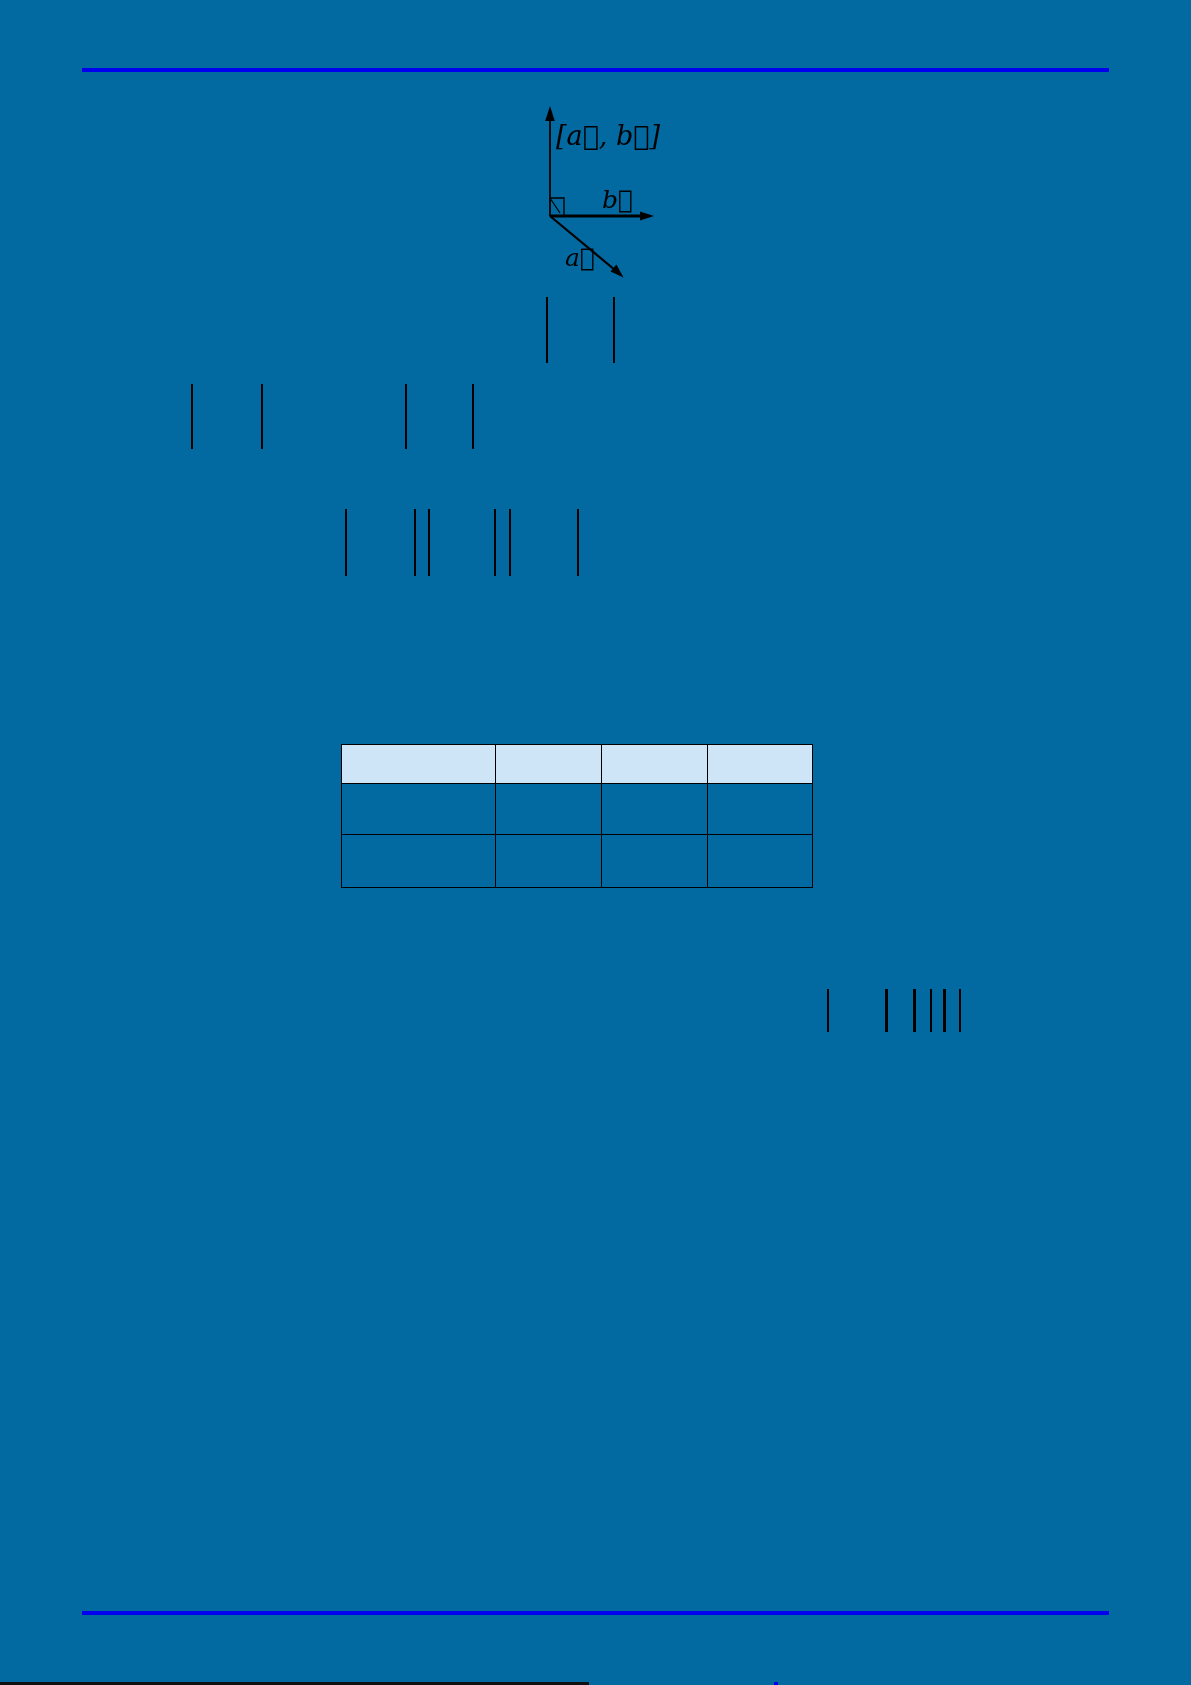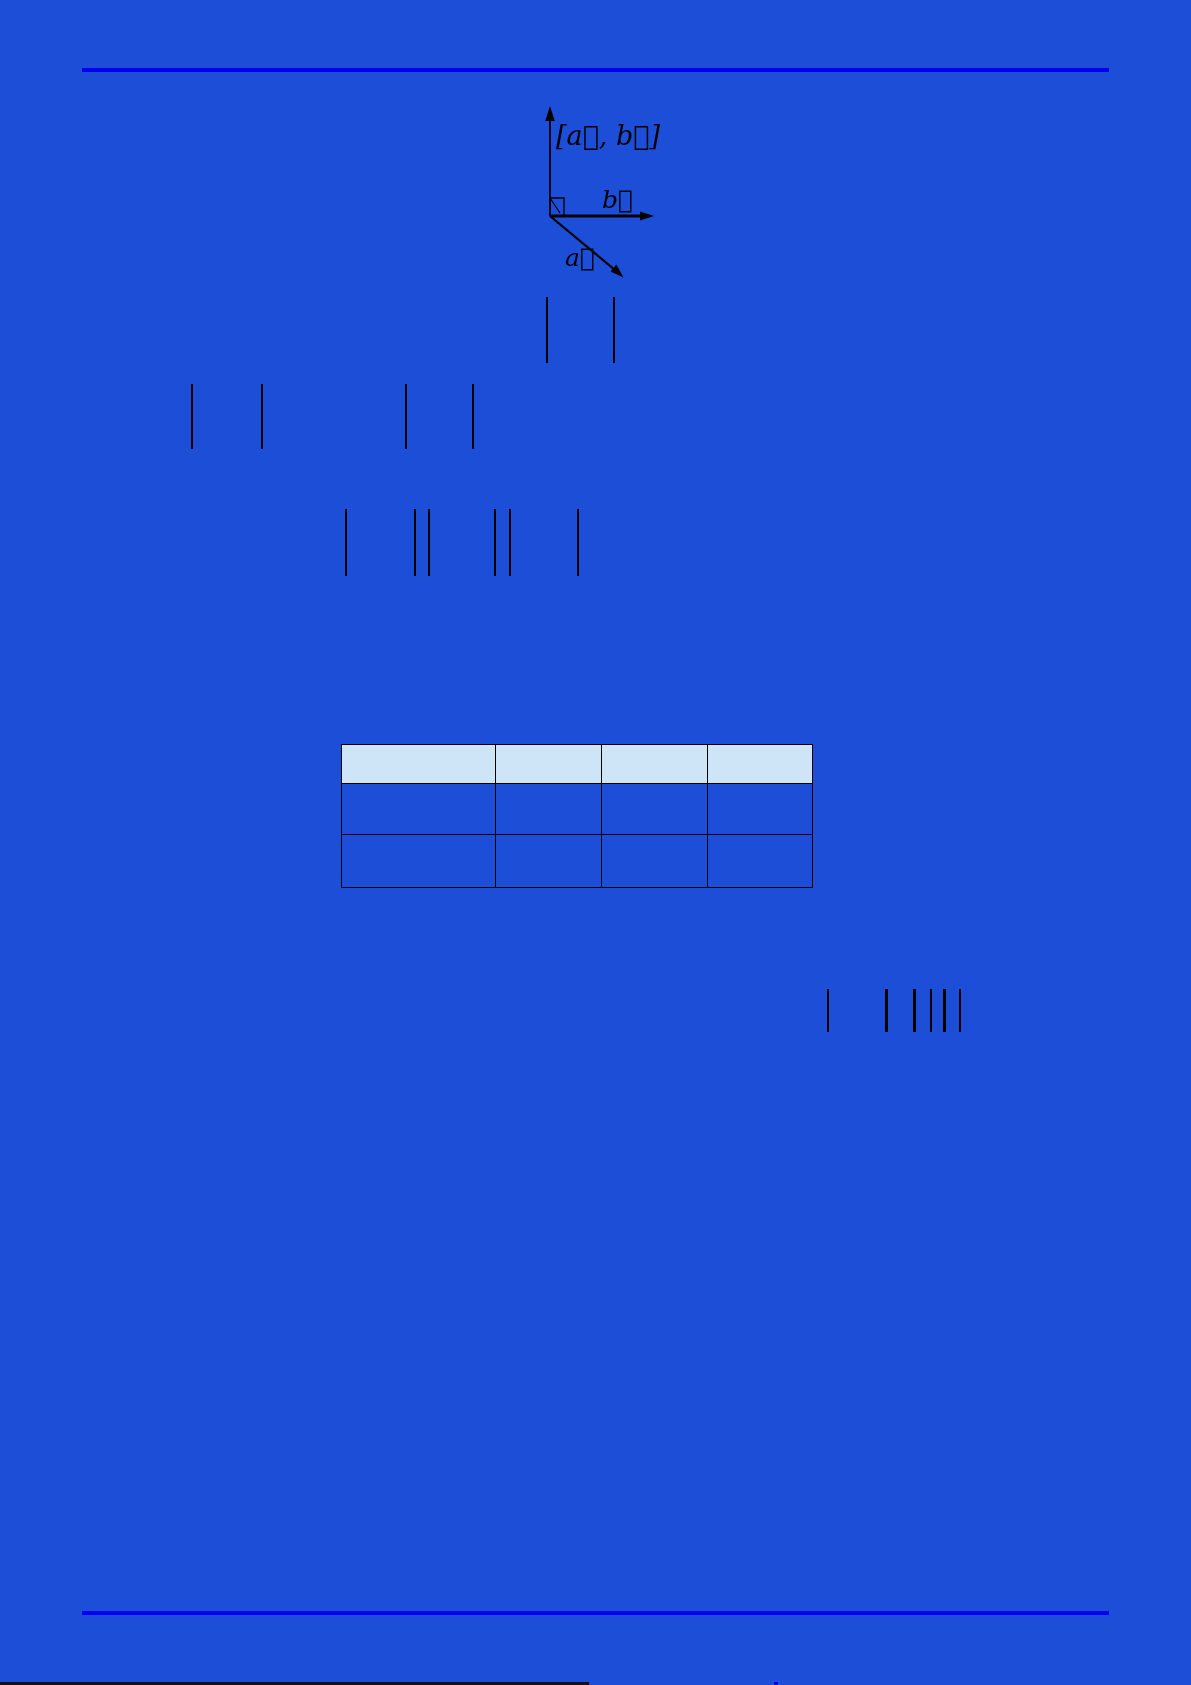--- a/index.html
+++ b/index.html
@@ -4,21 +4,21 @@
 <style>
   html, body {
     margin: 0;
     padding: 0;
     background: #ffffff;
   }
   .page {
     position: relative;
     width: 1191px;
     height: 1685px;
-    background: #1d4ed8;
+    background: #0369a1;
     overflow: hidden;
     font-family: "DejaVu Serif", serif;
   }
   .rule {
     position: absolute;
   }
   .vbar {
     position: absolute;
     background: #000;
   }

